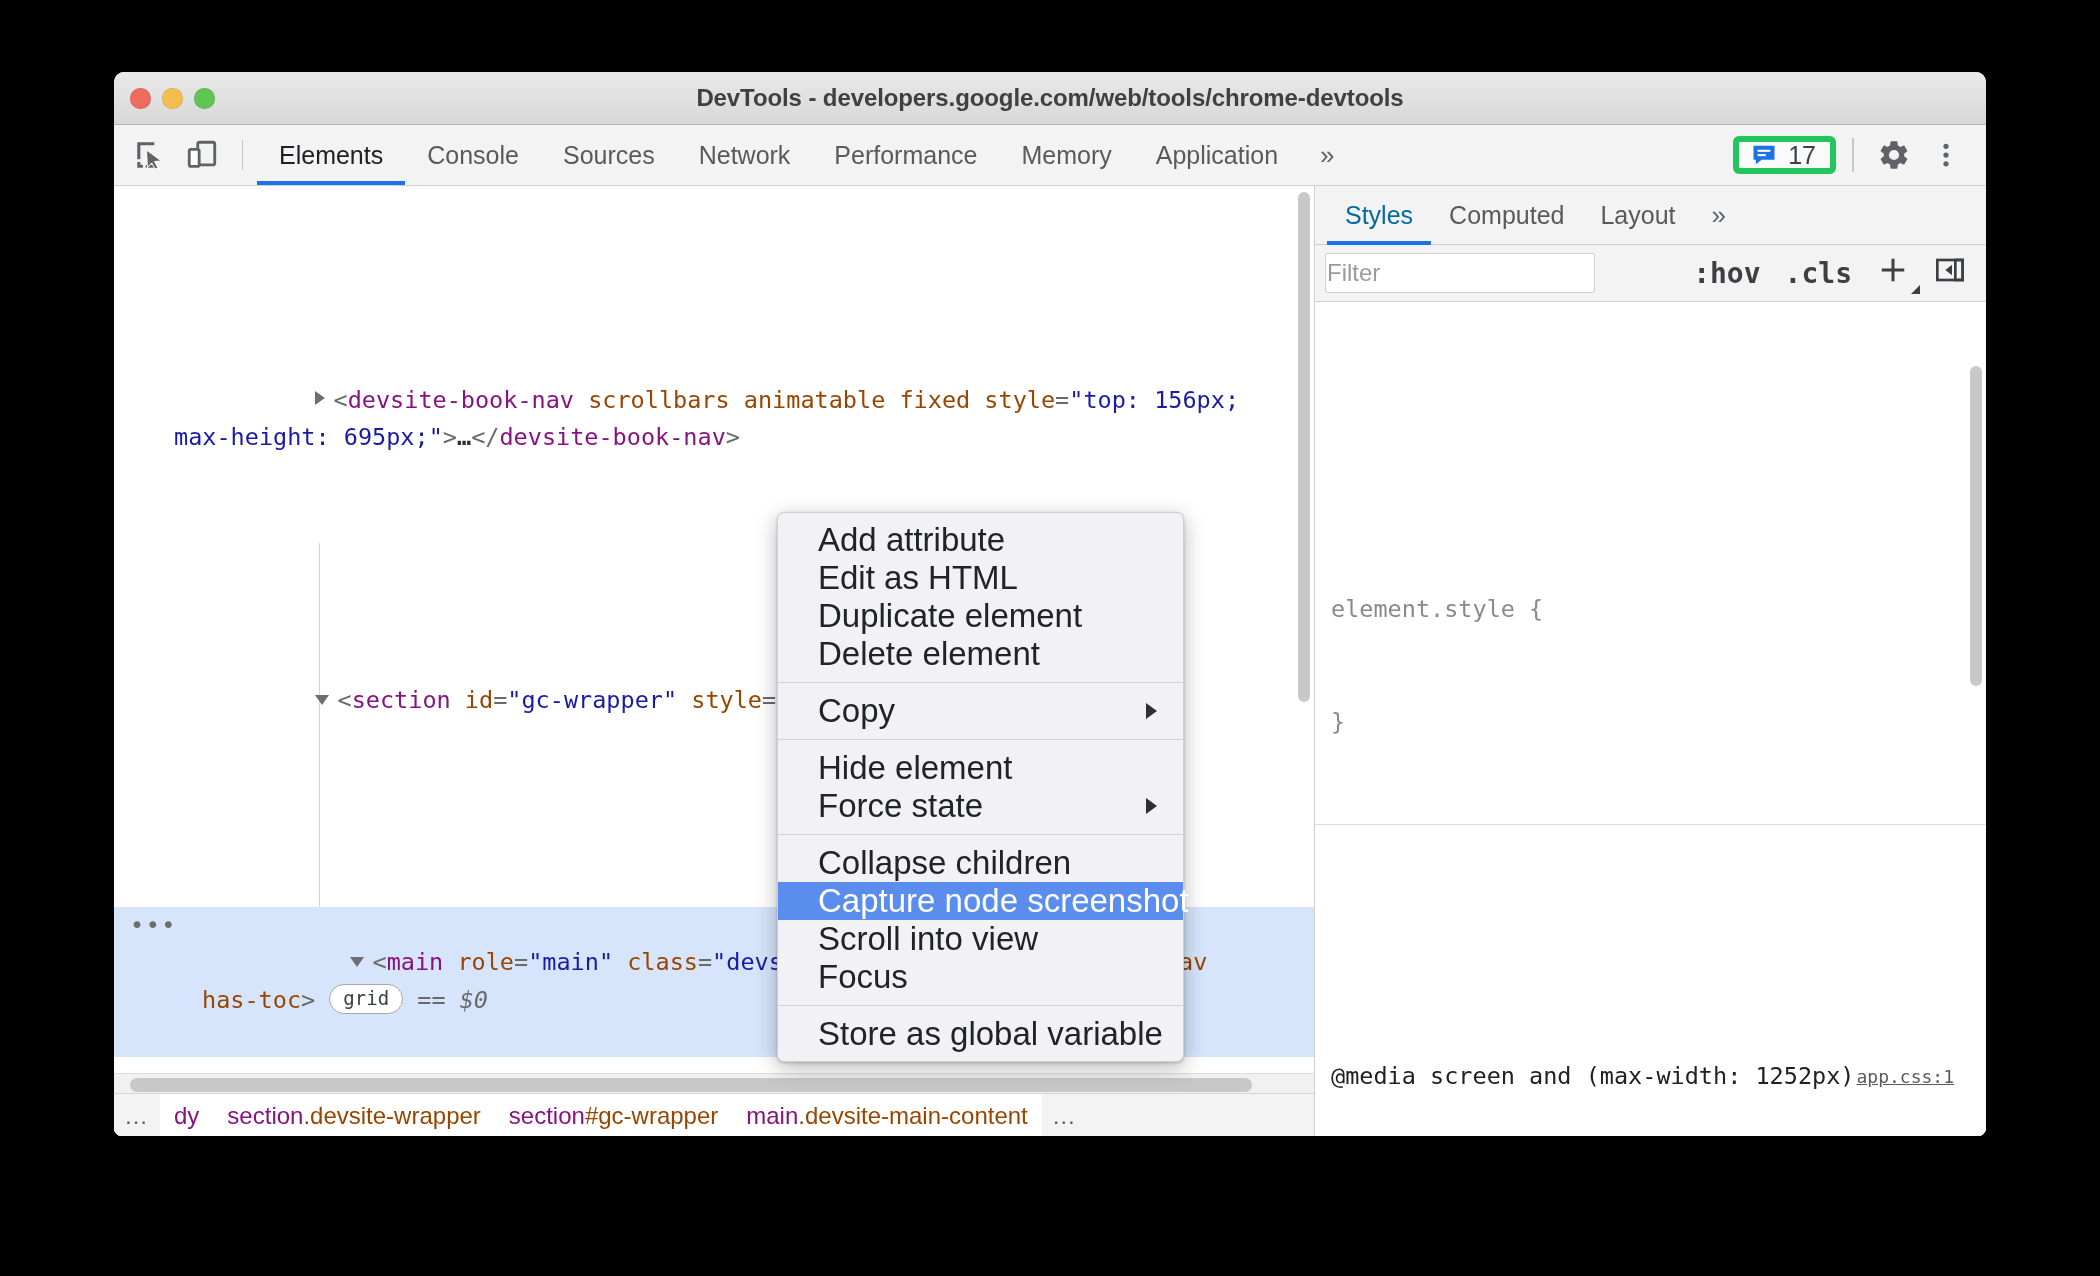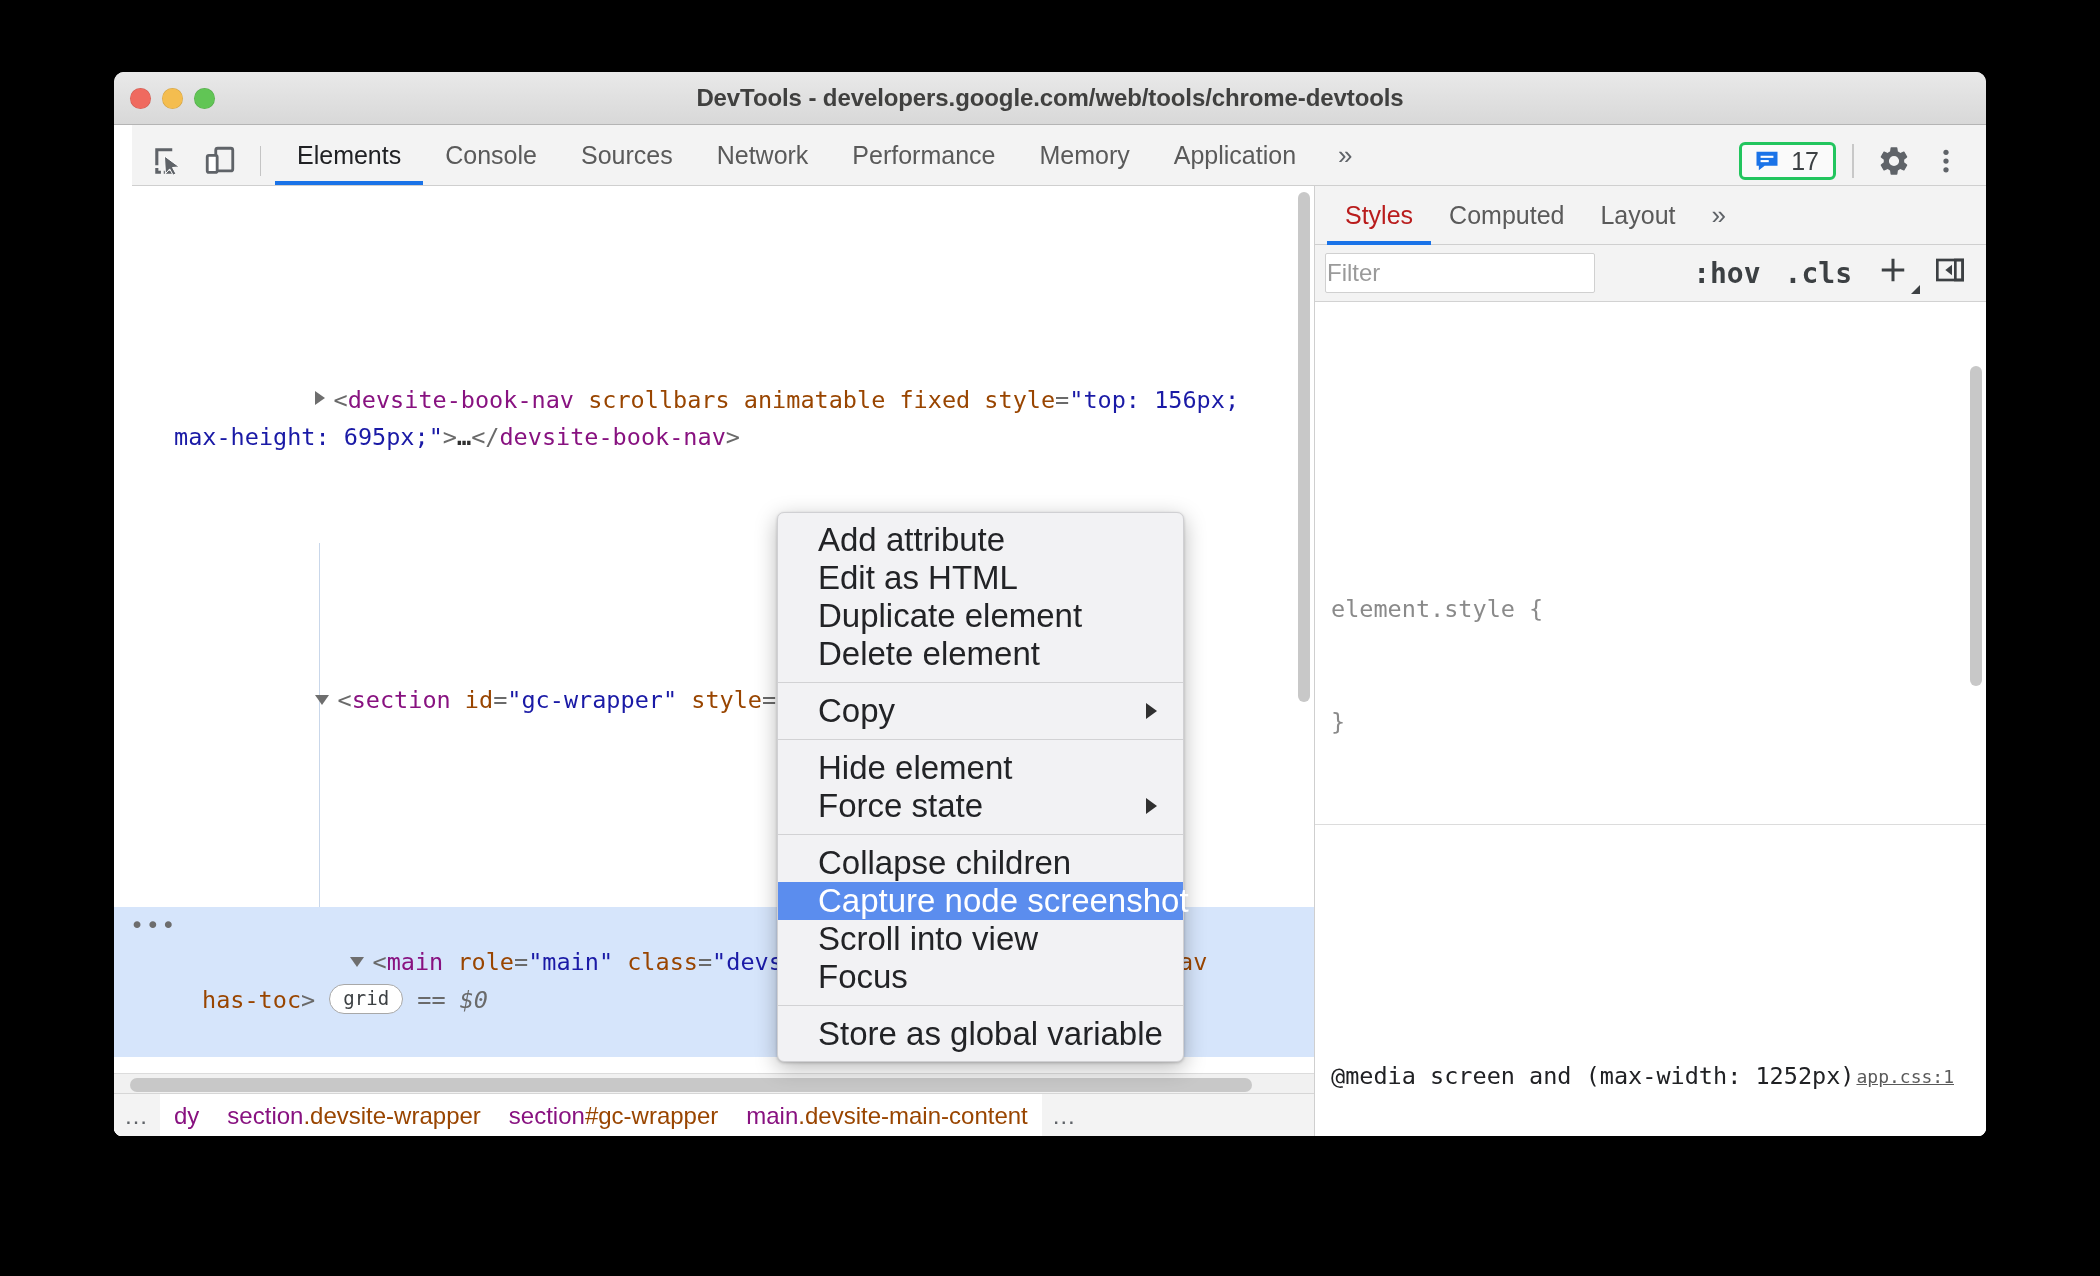--- a/index.html
+++ b/index.html
@@ -63,22 +63,21 @@
     letter-spacing: -0.1px;
   }
 
   
   #toolbar {
     position: relative;
     height: 60px;
     background: #f3f3f3;
     border-bottom: 1px solid #cfcfcf;
     display: flex;
-    align-items: flex-end;
-    margin-left: 18px;
+    align-items: center;
   }
   .tb-icon-btn {
     width: 48px; height: 48px;
     display: flex; align-items: center; justify-content: center;
     cursor: default;
   }
   #tb-left { display: flex; align-items: center; padding-left: 12px; gap: 4px; }
   .tb-sep {
     width: 1px; height: 30px; background: #c4c4c4; margin: 0 14px 0 12px;
   }
@@ -103,21 +102,21 @@
   .tab.more { font-size: 26px; color: #5f6368; padding: 0 20px; letter-spacing: -1px; }
   #tb-right {
     margin-left: auto;
     display: flex;
     align-items: center;
     padding-right: 16px;
     gap: 4px;
   }
   #issues-pill {
     display: flex; align-items: center; gap: 10px;
-    border: 3px solid #22c55e;
+    border: 6px solid #22c55e;
     border-radius: 6px;
     background: #fafafa;
     padding: 5px 14px 5px 11px;
     height: 38px;
     box-sizing: border-box;
   }
   #issues-count { font-size: 25px; color: #3c4043; }
   .vsep { width: 2px; height: 34px; background: #c8c8c8; margin: 0 12px; }
 
   
@@ -312,21 +311,21 @@
     padding-left: 12px;
   }
   .stab {
     display: flex; align-items: center; justify-content: center;
     padding: 0 18px;
     font-size: 25px;
     color: #5a5a5a;
     position: relative;
     cursor: default;
   }
-  .stab.selected { color: #b91c1c; }
+  .stab.selected { color: #0369a1; }
   .stab.selected::after {
     content: "";
     position: absolute;
     left: 0; right: 0; bottom: -1px;
     height: 4px;
     background: #1a73e8;
   }
   .stab.more { font-size: 26px; color: #5f6368; letter-spacing: -1px; }
 
   #filterbar {

